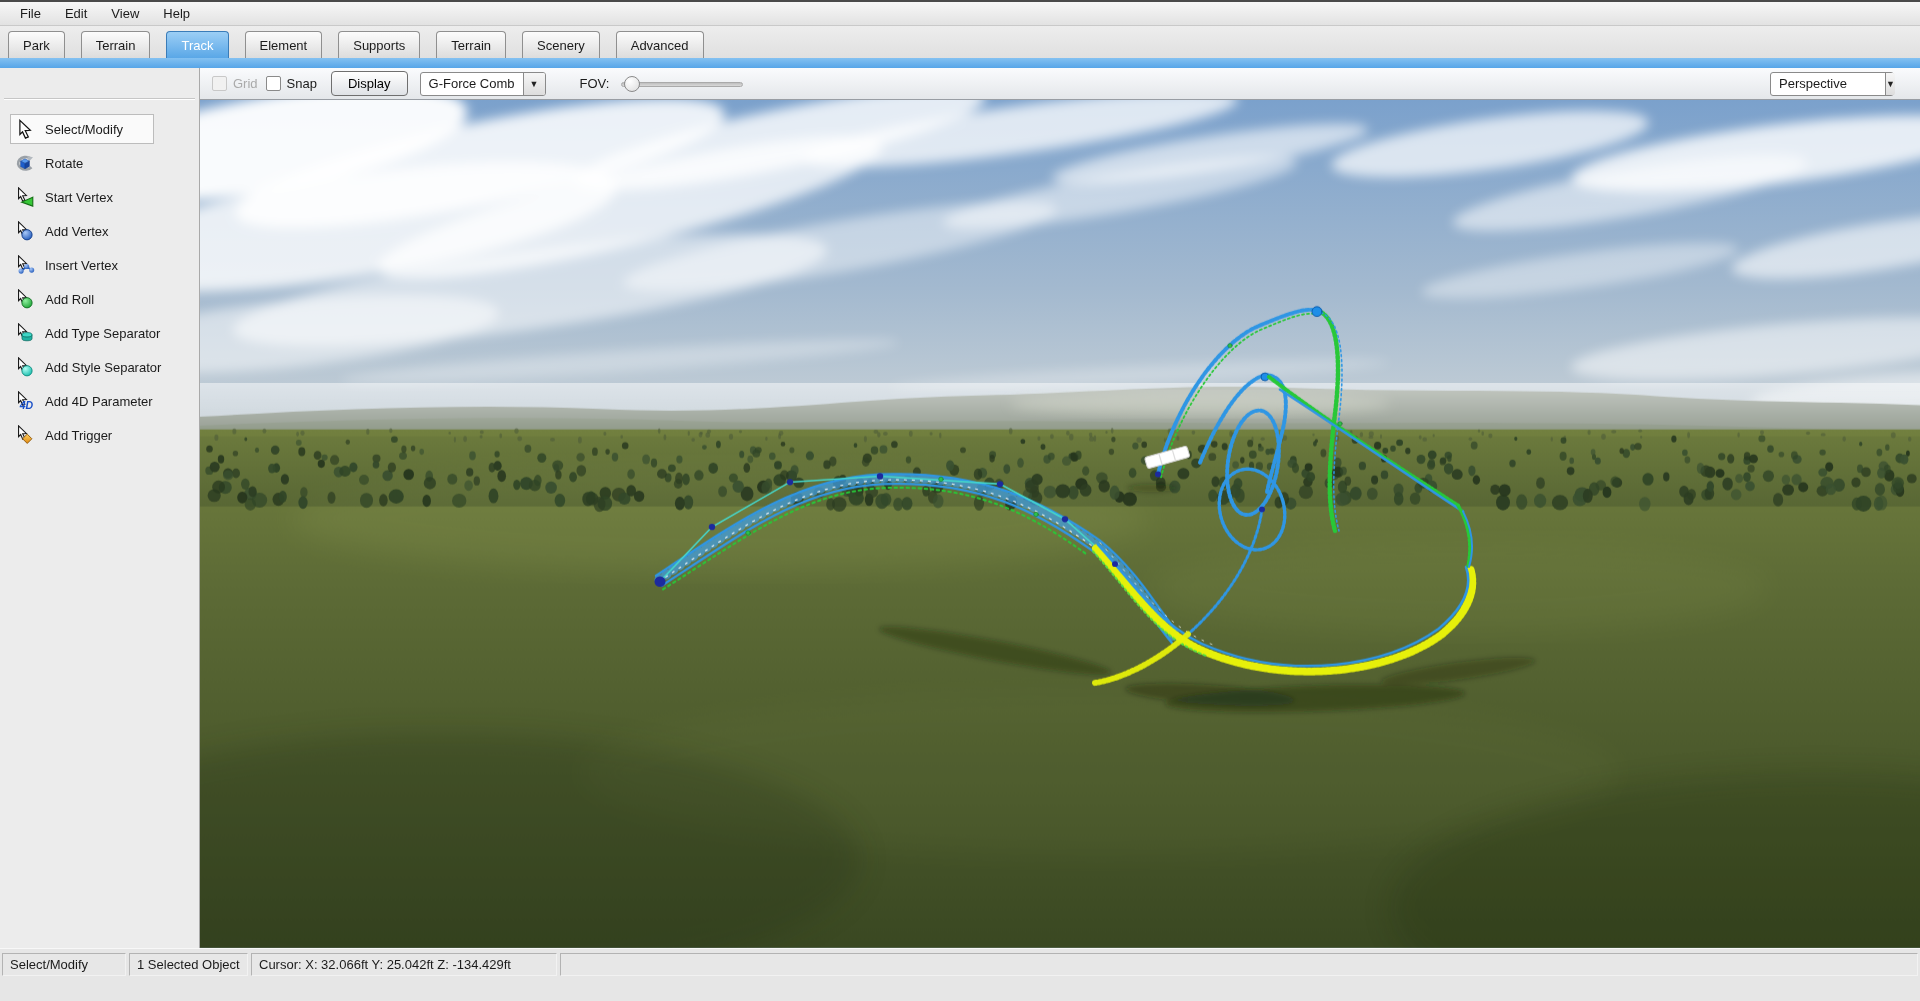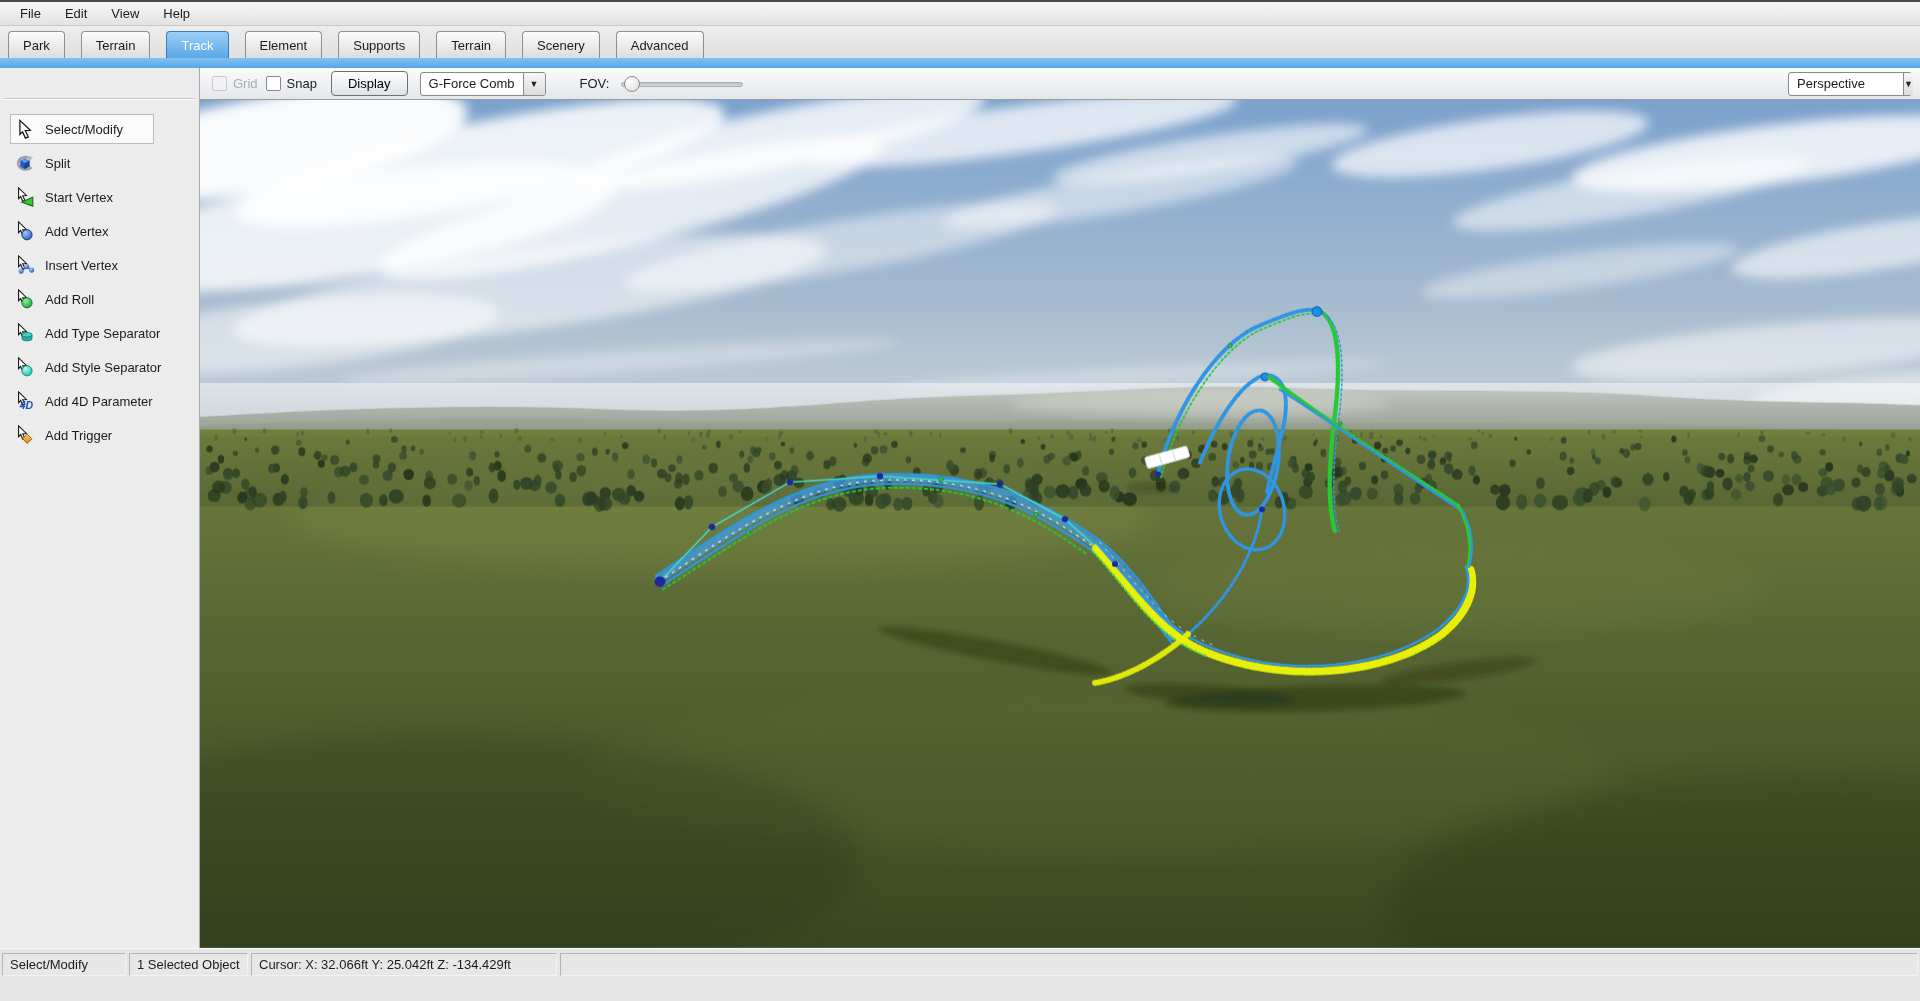--- a/index.html
+++ b/index.html
@@ -56,21 +56,21 @@
   .combo-val { padding:0 8px; white-space:nowrap; }
   .combo-arrow { width:22px; height:100%; border-left:1px solid #8a8a8a;
     background:linear-gradient(#f6f6f6,#dddddd); display:flex; align-items:center; justify-content:center;
     font-size:9px; color:#222; border-radius:0 2px 2px 0; }
   .fov-label { margin-left:26px; }
   .slider { width:122px; height:18px; position:relative; margin-left:4px; }
   .slider-groove { position:absolute; left:0; right:0; top:7px; height:5px; border-radius:3px;
     background:linear-gradient(#bfbfbf,#d9d9d9); border:1px solid #aaa; }
   .slider-handle { position:absolute; top:1px; left:2px; width:16px; height:16px; border-radius:50%;
     background:radial-gradient(circle at 35% 30%, #ffffff, #dcdcdc); border:1px solid #8a8a8a; }
-  .combo.right { margin-left:auto; margin-right:8px; width:124px; justify-content:space-between;gap:30px; }
+  .combo.right { margin-left:auto; margin-right:26px; width:124px; justify-content:space-between;gap:30px; }
 
   
   .viewport { flex:1 1 auto; position:relative; min-height:0; background:#9db3c9; }
   .viewport svg.scene { position:absolute; inset:0; width:100%; height:100%; }
 
   
   .statusbar { height:31px; background:#e6e6e6; display:flex; align-items:center; padding:0 2px; gap:3px;
     flex:0 0 auto; border-top:1px solid #f8f8f8; }
   .status-cell { height:23px; display:flex; align-items:center; padding:0 7px;
     border:1px solid #b3b3b3; border-bottom-color:#f2f2f2; border-right-color:#f2f2f2; background:#e7e7e7;
@@ -116,21 +116,21 @@
           <li class="tool-row">
             <span class="tool-ico">
               <svg viewBox="0 0 18 18">
                 <path d="M14.8,12.8 A6.8,5.6 0 1 1 13.4,4.6" fill="none" stroke="#9aa0a6" stroke-width="2.4"></path>
                 <polygon points="11,2.6 16.2,3.8 12.4,7.8" fill="#b3b9bf"></polygon>
                 <polygon points="5,7.3 9,5.2 13,7.3 9,9.4" fill="#5a9cf0" stroke="#123c8c" stroke-width="0.4"></polygon>
                 <polygon points="5,7.3 9,9.4 9,14.2 5,12.1" fill="#1d5ecc" stroke="#123c8c" stroke-width="0.4"></polygon>
                 <polygon points="9,9.4 13,7.3 13,12.1 9,14.2" fill="#16459f" stroke="#123c8c" stroke-width="0.4"></polygon>
               </svg>
             </span>
-            <span class="tool-label">Split</span>
+            <span class="tool-label">Rotate</span>
           </li>
           <li class="tool-row">
             <span class="tool-ico">
               <svg viewBox="0 0 18 18">
                 <path d="M3.2,0.8 L10.2,7.6 L6.9,7.8 L8.9,12 L7,12.9 L5.1,8.6 L3.2,10.5 Z" fill="#ffffff" stroke="#1a1a1a" stroke-width="1"></path>
                 <polygon points="16,9.2 6,13.6 16,17.2" fill="#38c838" stroke="#157015" stroke-width="1"></polygon>
               </svg>
             </span>
             <span class="tool-label">Start Vertex</span>
           </li>

